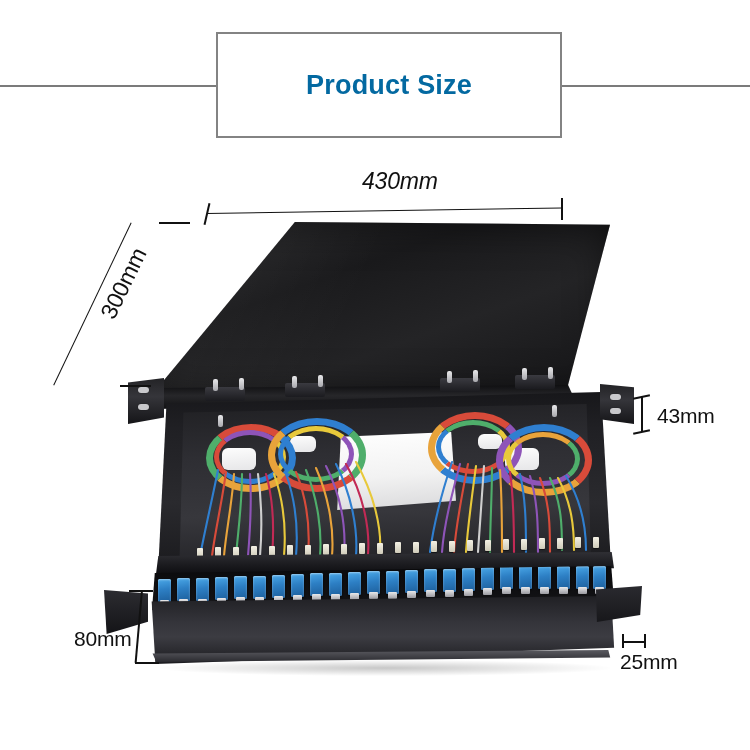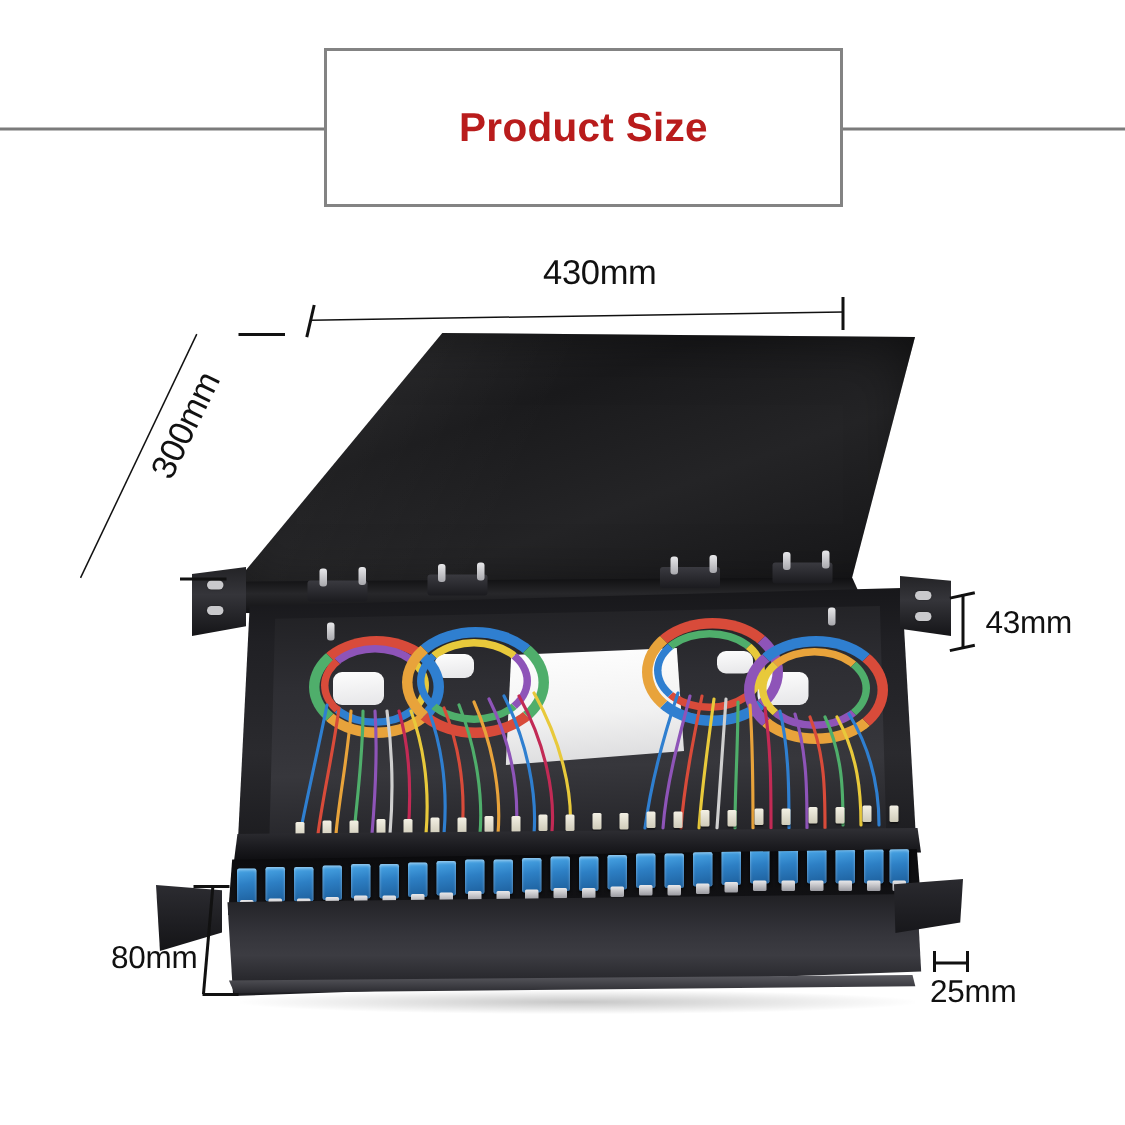--- a/index.html
+++ b/index.html
@@ -35,21 +35,21 @@
     border: 2px solid #838383;
     background: #ffffff;
     box-sizing: border-box;
     display: flex;
     align-items: center;
     justify-content: center;
   }
   #title-text {
     font-size: 27px;
     font-weight: bold;
-    color: #b91c1c;
+    color: #0369a1;
     letter-spacing: .2px;
   }
 
   
   .dim-label {
     position: absolute;
     font-size: 21px;
     color: #111111;
     white-space: nowrap;
     letter-spacing: -0.2px;
@@ -57,21 +57,21 @@
   .dim-line {
     position: absolute;
     background: #111111;
   }
   .tick {
     position: absolute;
     background: #111111;
   }
 
   
-  #dim-430-label { left: 362px; top: 168px; font-size: 23px; }
+  #dim-430-label { left: 362px; top: 168px; font-size: 23px; font-style: italic; }
   #dim-430-line {
     left: 207px; top: 213px; width: 355px; height: 1.4px;
     transform: rotate(-0.9deg); transform-origin: left center;
   }
   #dim-430-tick-l {
     left: 206px; top: 203px; width: 1.6px; height: 22px;
     transform: rotate(13deg);
   }
   #dim-430-tick-r {
     left: 561px; top: 198px; width: 1.6px; height: 22px;

